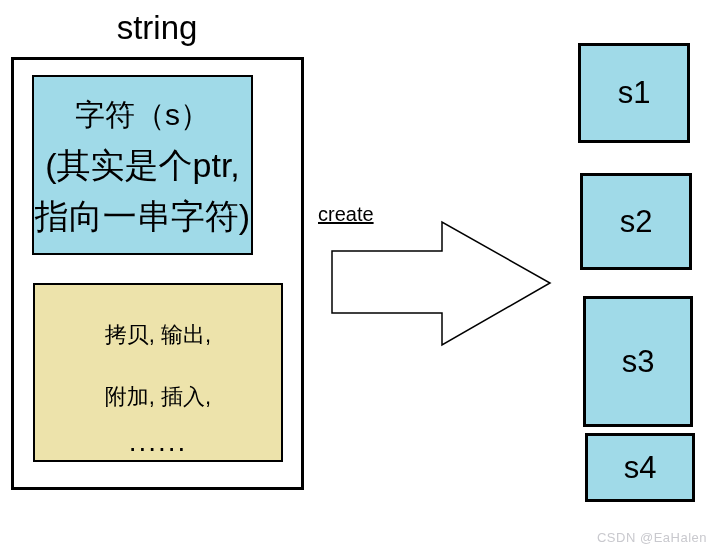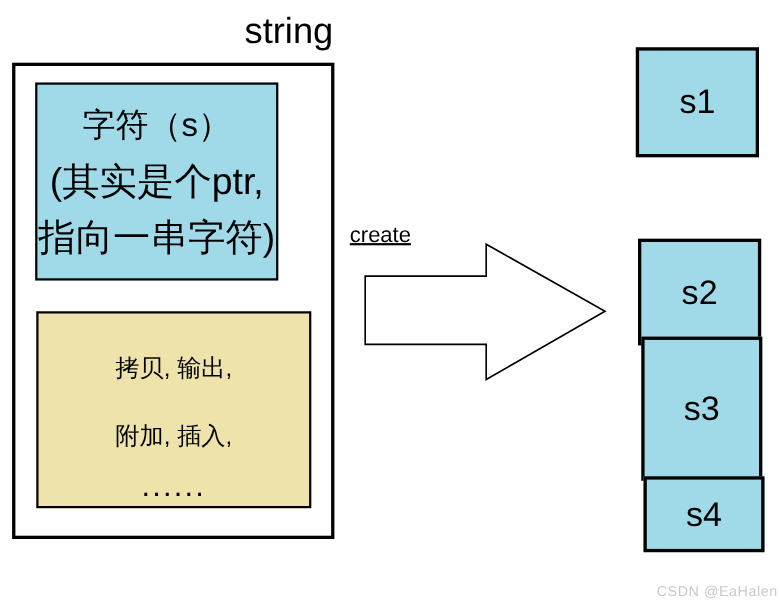--- a/index.html
+++ b/index.html
@@ -21,21 +21,21 @@
     background: #ffffff;
     overflow: hidden;
   }
   .diagram-title {
     position: absolute;
     left: 11px;
     top: 4px;
     width: 292px;
     height: 48px;
     line-height: 48px;
-    text-align: right;
+    text-align: center;
     font-size: 33px;
     color: #000;
   }
   .class-outer-box {
     position: absolute;
     left: 11px;
     top: 57px;
     width: 293px;
     height: 433px;
     border: 3px solid var(--border);
@@ -92,22 +92,22 @@
   .instance-box {
     position: absolute;
     background: var(--blue);
     border: 3px solid var(--border);
     display: flex;
     align-items: center;
     justify-content: center;
     font-size: 31px;
   }
   .instance-s1 { left: 578px; top: 43px;  width: 112px; height: 100px; }
-  .instance-s2 { left: 580px; top: 173px; width: 112px; height: 97px; margin-top: 44px; }
-  .instance-s3 { left: 583px; top: 306px; width: 110px; height: 131px; }
+  .instance-s2 { left: 580px; top: 173px; width: 112px; height: 97px; }
+  .instance-s3 { left: 583px; top: 296px; width: 110px; height: 131px; }
   .instance-s4 { left: 585px; top: 433px; width: 110px; height: 69px; }
   .watermark {
     position: absolute;
     right: 2px;
     top: 530px;
     font-size: 13px;
     color: var(--watermark);
     letter-spacing: 0.5px;
   }
 </style>

